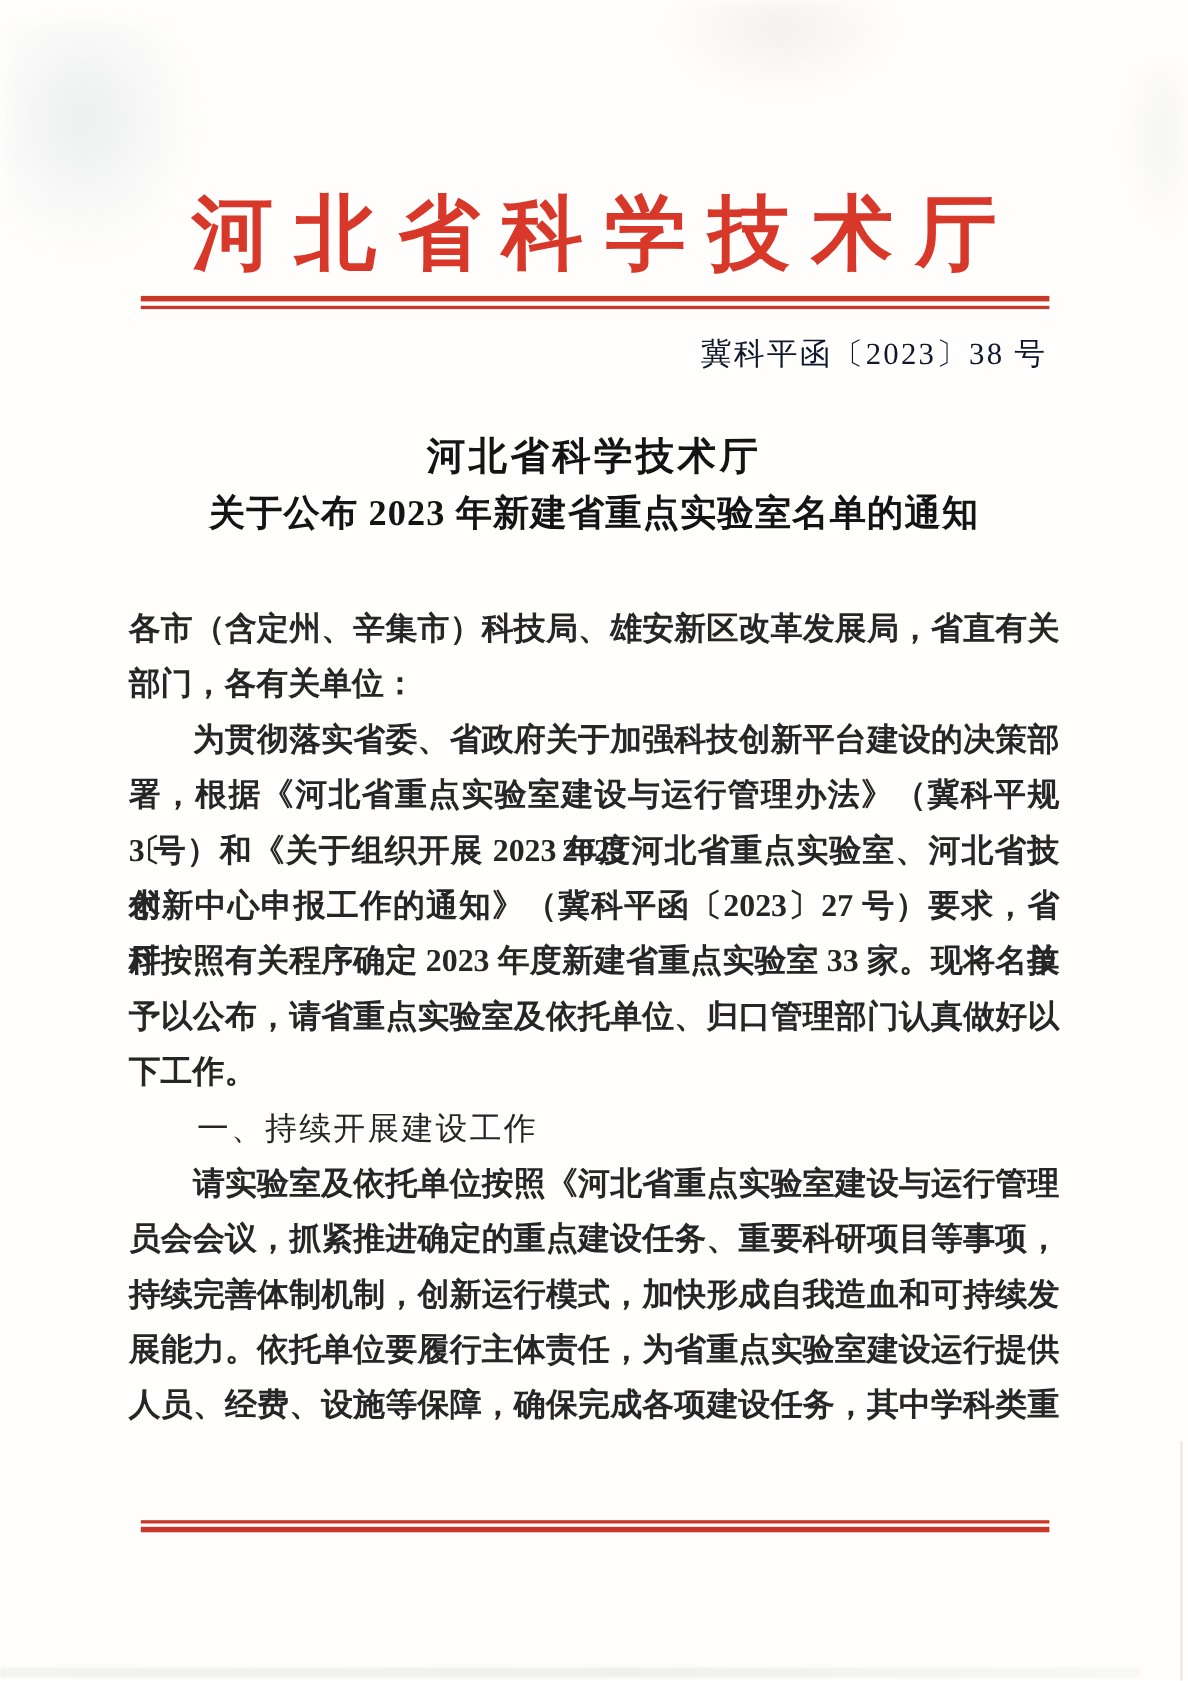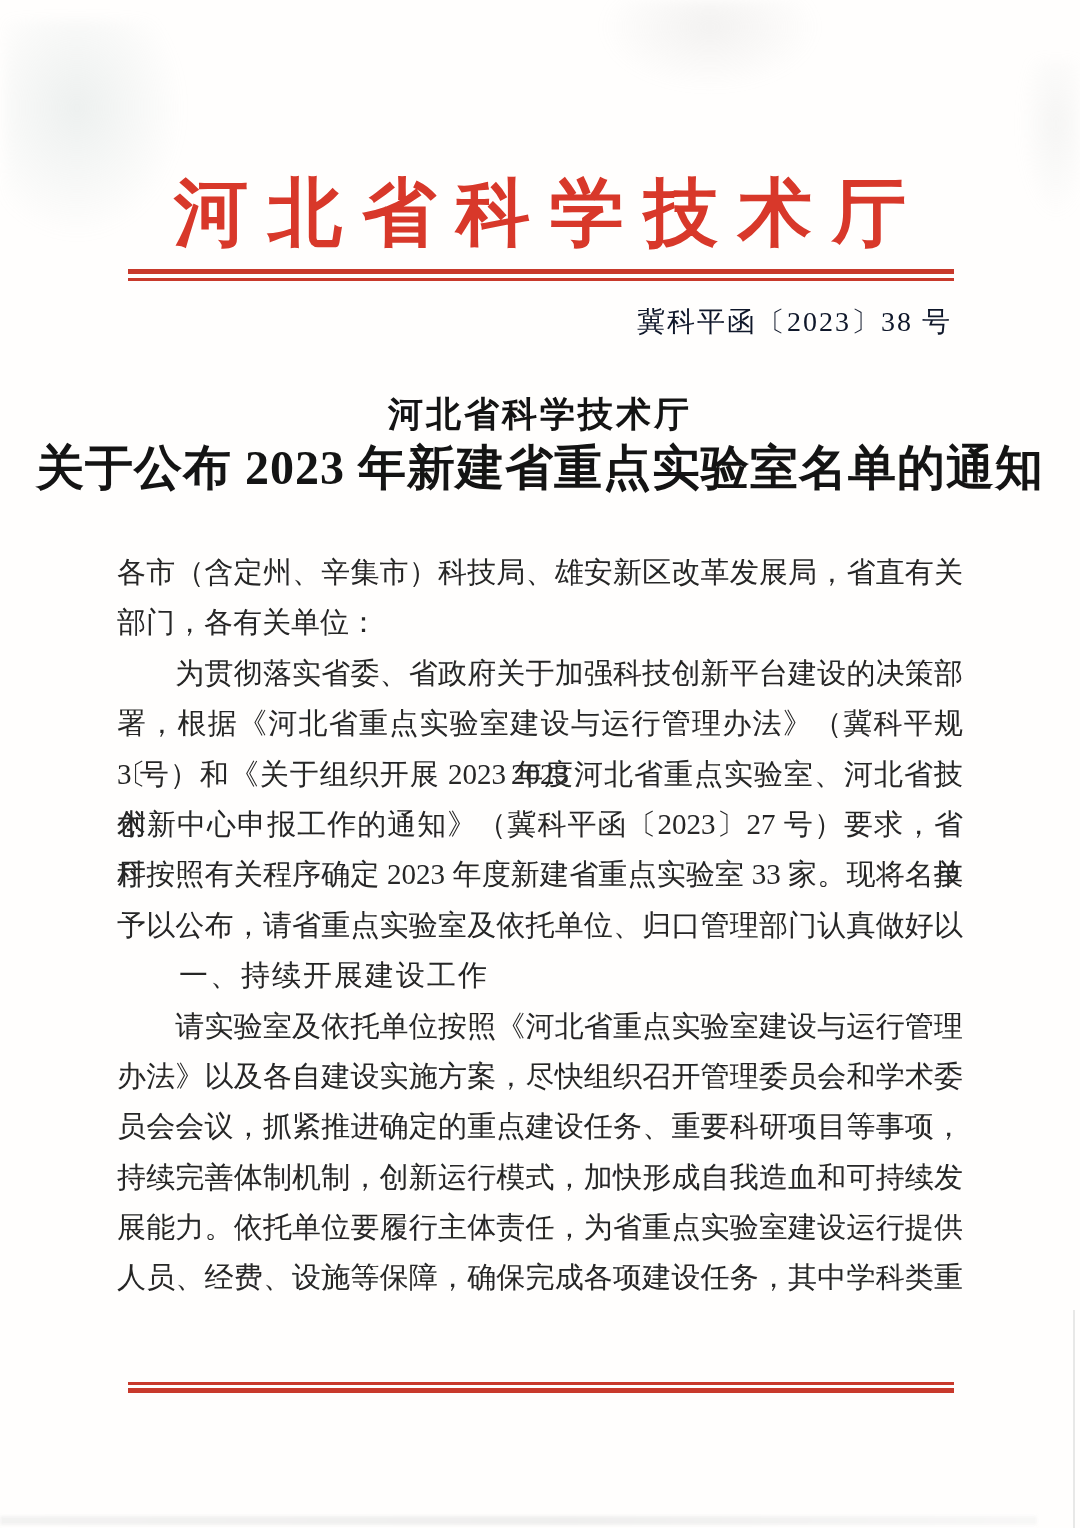--- a/index.html
+++ b/index.html
@@ -31,27 +31,27 @@
 
   .doc-number {
     position:absolute; top:303px; right:128px;
     font-size:28px; color:#0f172a; letter-spacing:2px;
   }
   .doc-title {
     position:absolute; top:388px; left:0; width:100%;
     text-align:center; color:#141414; font-weight:700;
   }
   .doc-title .t1 { font-size:35px; line-height:53px; letter-spacing:3px; }
-  .doc-title .t2 { font-size:48px; line-height:53px; letter-spacing:1px; }
+  .doc-title .t2 { font-size:33px; line-height:53px; letter-spacing:1px; }
 
   .body-text {
     position:absolute; top:547px; left:117px; width:846px;
     font-size:29px; color:#262626;
   }
-  .bline { height:50.4px; line-height:50.4px; white-space:nowrap; overflow:visible; }
+  .bline { height:50.4px; line-height:50.4px; white-space:nowrap; overflow:visible;font-weight:bold; }
   .bline.j { white-space:normal; text-align:justify; text-align-last:justify; }
   .bline.b { font-weight:400; font-family:"Liberation Sans","DejaVu Sans",sans-serif; letter-spacing:2px; }
 
   .bottom-edge {
     position:absolute; left:0; bottom:3px; width:96%; height:9px;
     background:linear-gradient(90deg,#e9e9e9 0%,#e2e2e2 55%,#f2f2f2 100%);
     opacity:.55; filter:blur(1.5px);
   }
   .right-edge {
     position:absolute; right:5px; top:1310px; width:2px; height:218px;
@@ -80,23 +80,23 @@
 
   <div class="body-text">
       <div class="bline j">各市（含定州、辛集市）科技局、雄安新区改革发展局，省直有关</div>
       <div class="bline">部门，各有关单位：</div>
       <div class="bline j">　　为贯彻落实省委、省政府关于加强科技创新平台建设的决策部</div>
       <div class="bline j">署，根据《河北省重点实验室建设与运行管理办法》（冀科平规〔2023〕</div>
       <div class="bline j">3 号）和《关于组织开展 2023 年度河北省重点实验室、河北省技术</div>
       <div class="bline j">创新中心申报工作的通知》（冀科平函〔2023〕27 号）要求，省科技</div>
       <div class="bline j">厅按照有关程序确定 2023 年度新建省重点实验室 33 家。现将名单</div>
       <div class="bline j">予以公布，请省重点实验室及依托单位、归口管理部门认真做好以</div>
+      <div class="bline">下工作。</div>
       <div class="bline b">　　一、持续开展建设工作</div>
       <div class="bline j">　　请实验室及依托单位按照《河北省重点实验室建设与运行管理</div>
-      <div class="bline j">办法》以及各自建设实施方案，尽快组织召开管理委员会和学术委</div>
       <div class="bline j">员会会议，抓紧推进确定的重点建设任务、重要科研项目等事项，</div>
       <div class="bline j">持续完善体制机制，创新运行模式，加快形成自我造血和可持续发</div>
       <div class="bline j">展能力。依托单位要履行主体责任，为省重点实验室建设运行提供</div>
       <div class="bline j">人员、经费、设施等保障，确保完成各项建设任务，其中学科类重</div>
     </div>
 
   <div class="rule bottom-thin"></div>
   <div class="rule bottom-thick"></div>
 
   <div class="bottom-edge"></div>

